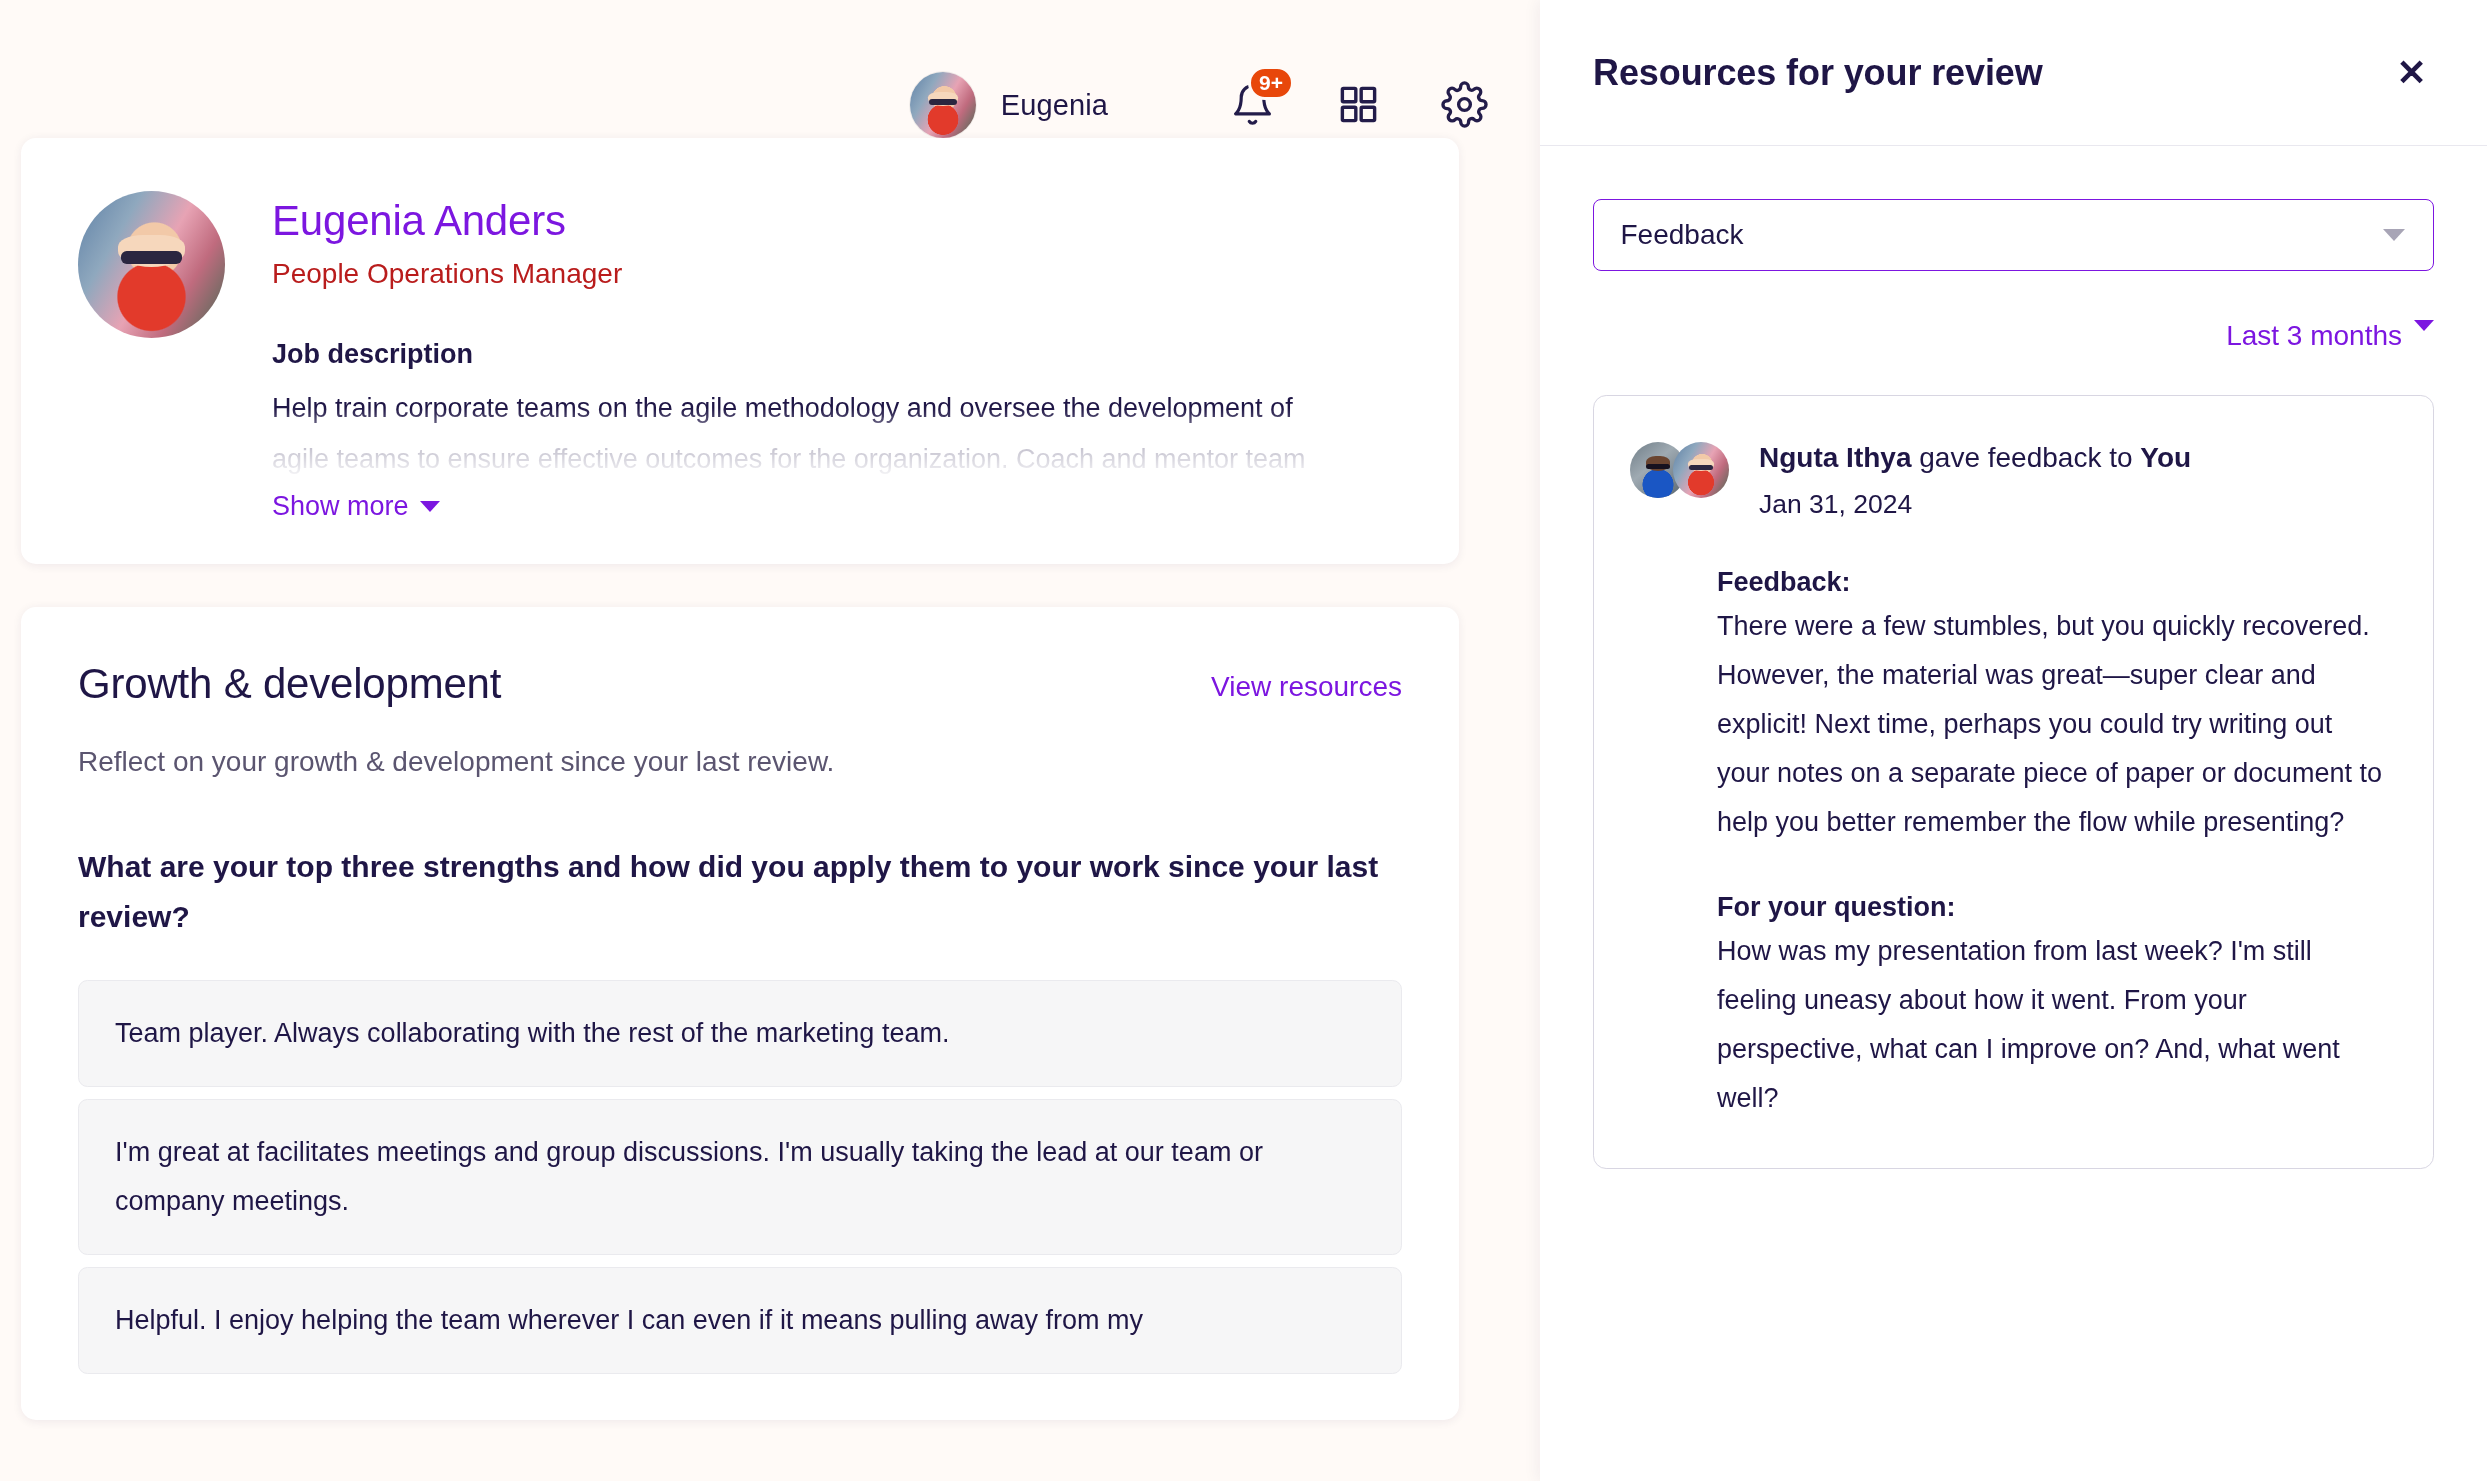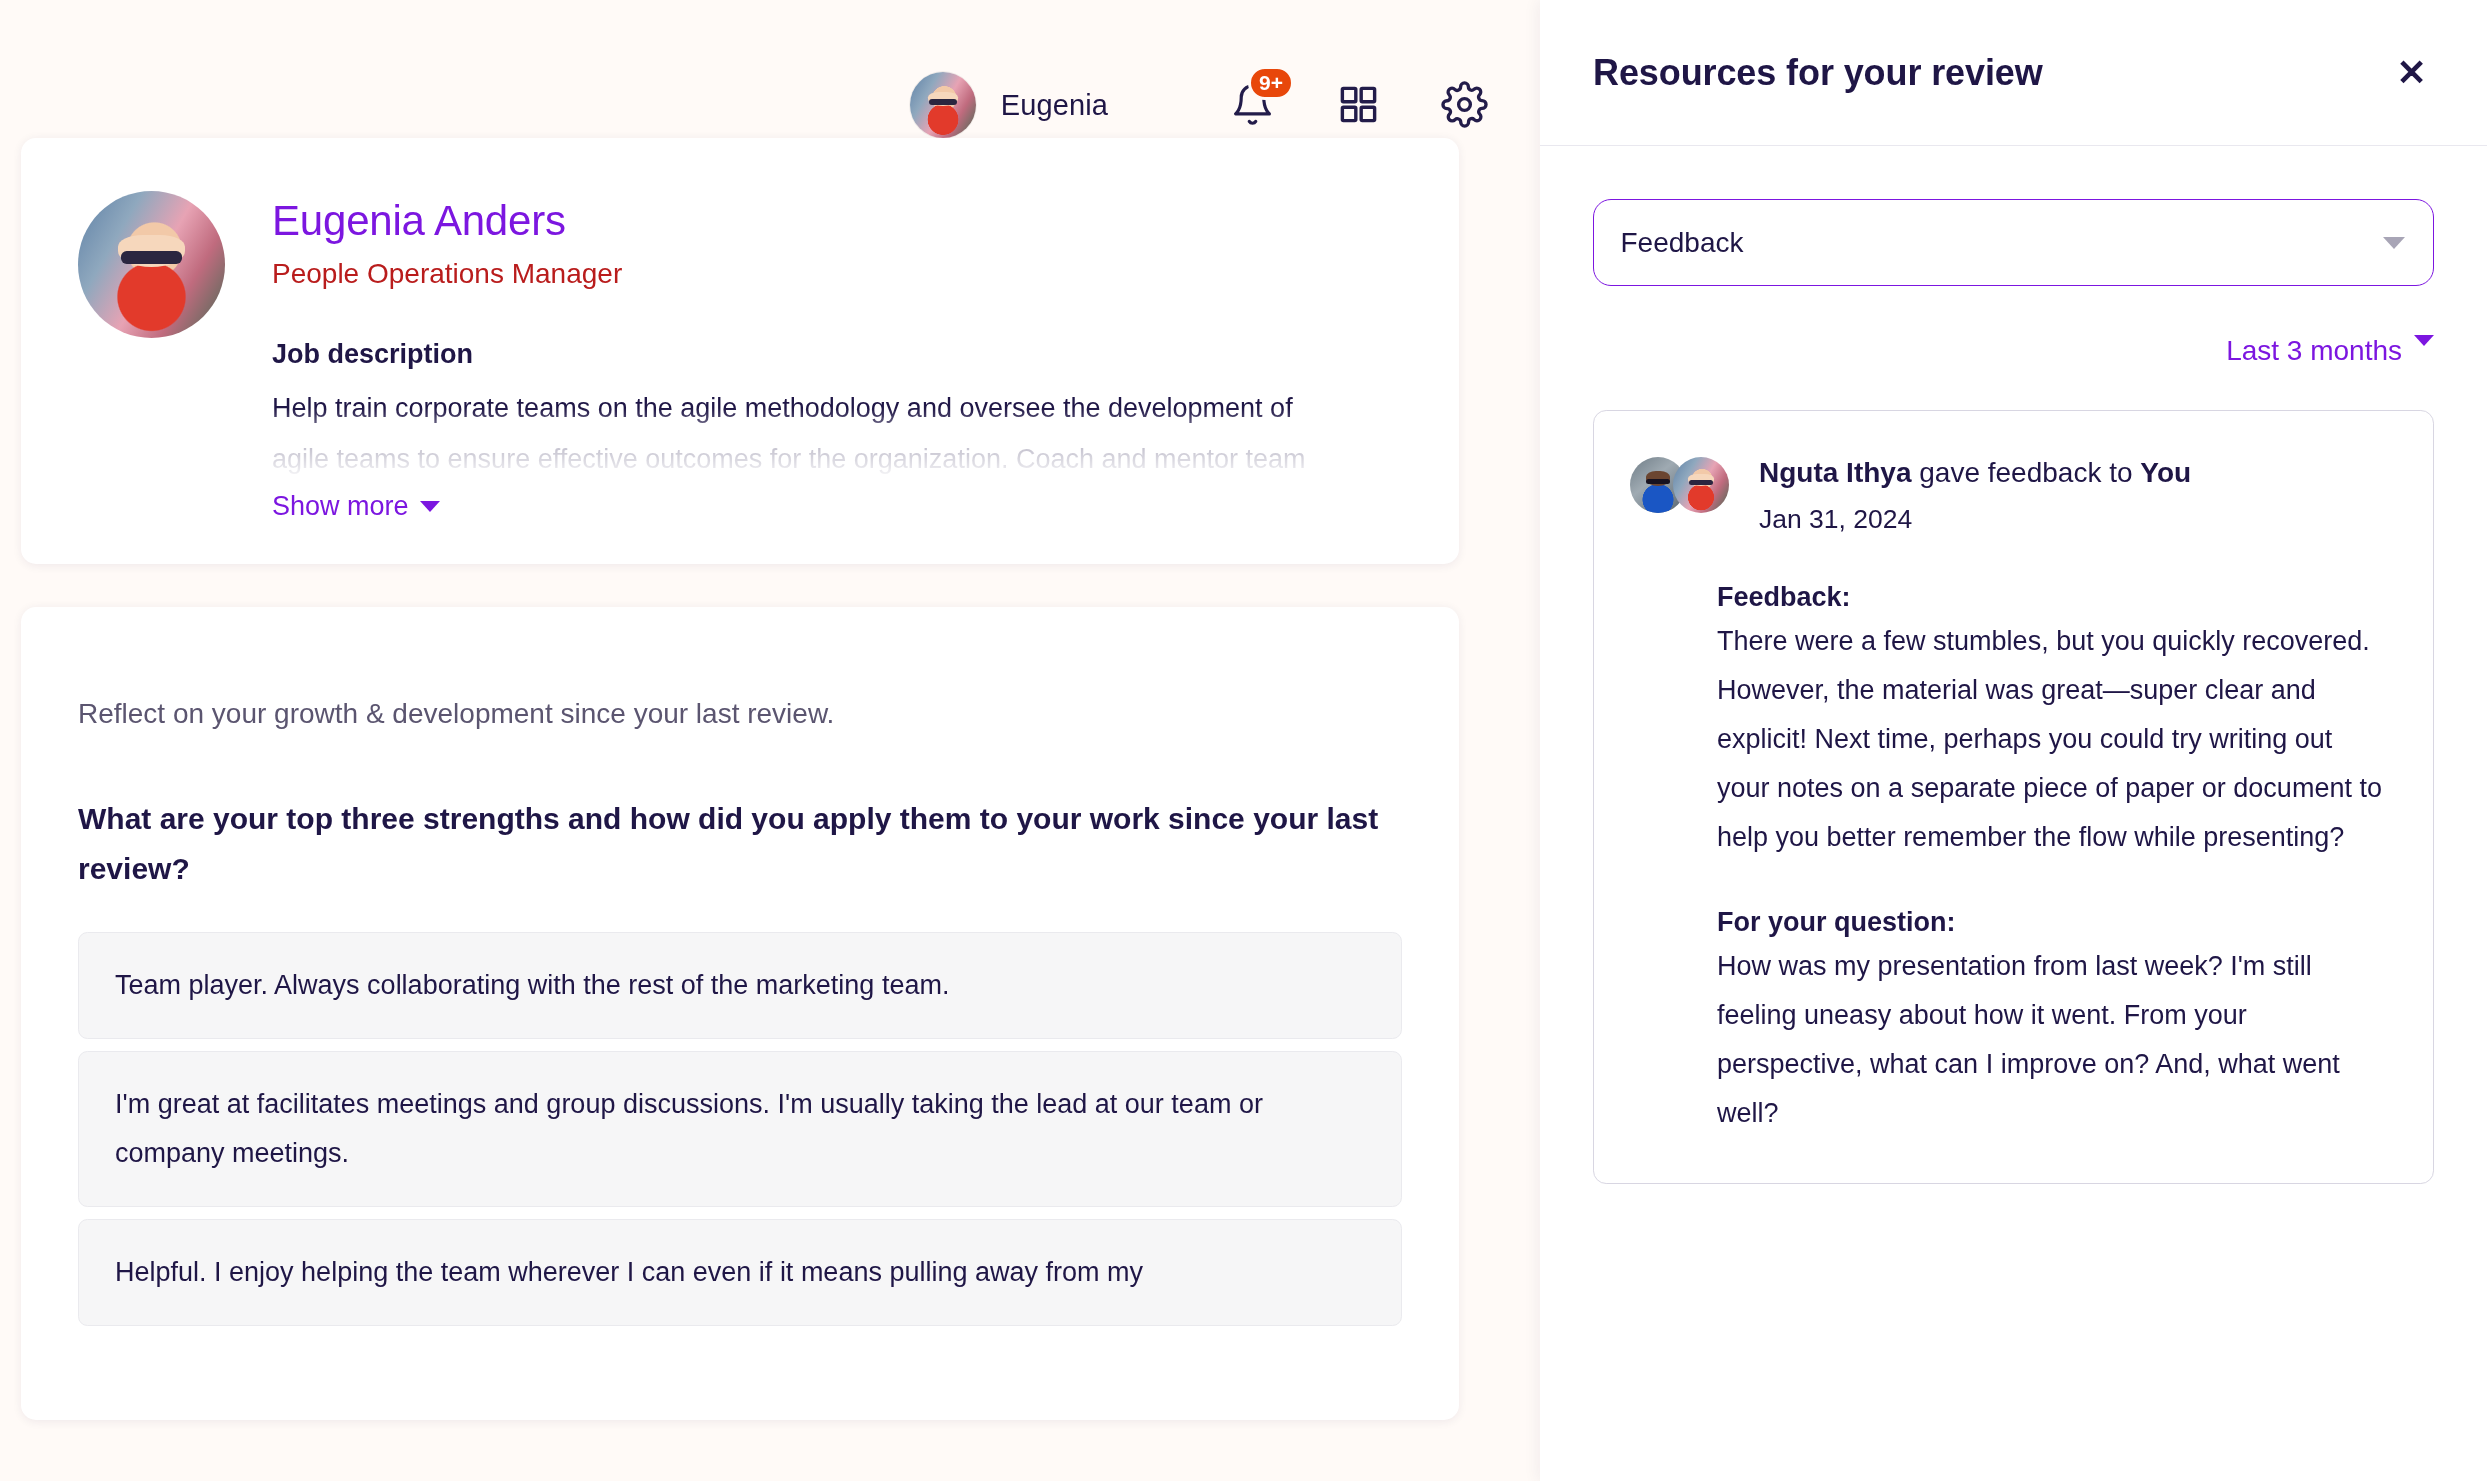--- a/index.html
+++ b/index.html
@@ -263,23 +263,23 @@
     color: #1F1646;
     font-size: 36px;
     font-weight: bold;
     line-height: 1;
   }
 
   .rp-body { padding: 0 53px; }
 
   .select-box {
     margin-top: 53px;
-    height: 87px;
+    height: 72px;
     border: 1.9px solid #7C16E0;
-    border-radius: 18px;
+    border-radius: 8px;
     display: flex;
     align-items: center;
     justify-content: space-between;
     padding: 0 28px 0 26.5px;
     cursor: pointer;
   }
 
   .select-value {
     font-size: 28px;
     color: #1F1646;
@@ -453,20 +453,24 @@
           <div class="jd-fade"></div>
         </div>
         <div class="show-more">
           <span>Show more</span>
           <span class="caret-down"></span>
         </div>
       </div>
     </div>
 
     <div class="card growth-card">
+      <div class="growth-head">
+        <div class="growth-title">Growth &amp; development</div>
+        <div class="view-resources">View resources</div>
+      </div>
       <div class="growth-sub">Reflect on your growth &amp; development since your last review.</div>
       <div class="question">What are your top three strengths and how did you apply them to your work since your last review?</div>
 
       <div class="answer first">Team player. Always collaborating with the rest of the marketing team.</div>
       <div class="answer">I'm great at facilitates meetings and group discussions. I'm usually taking the lead at our team or company meetings.</div>
       <div class="answer">Helpful. I enjoy helping the team wherever I can even if it means pulling away from my</div>
     </div>
 
   </div>
 

